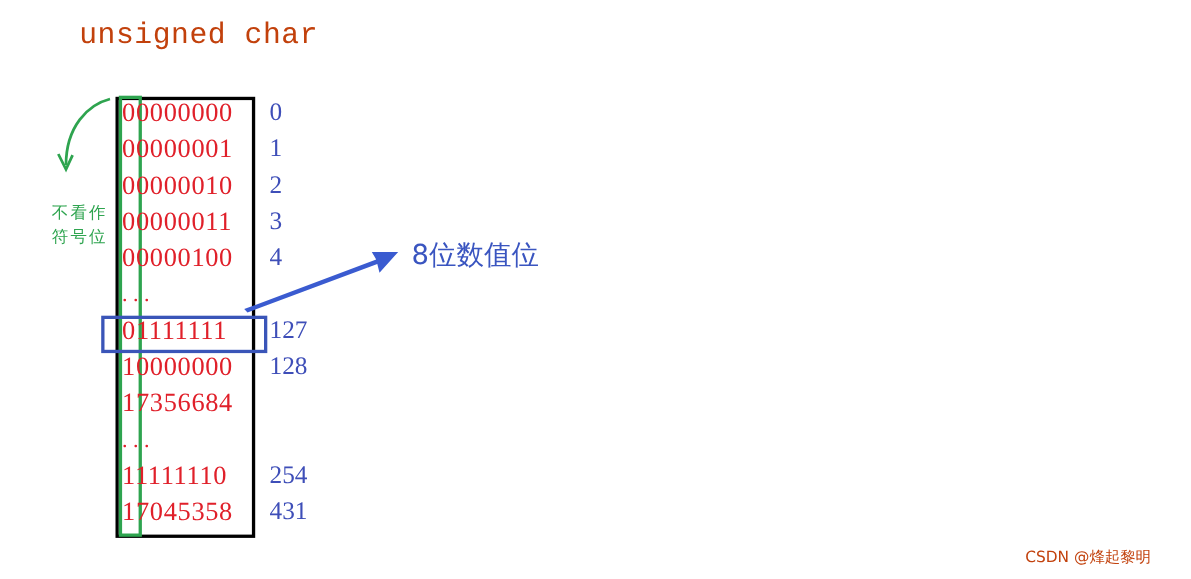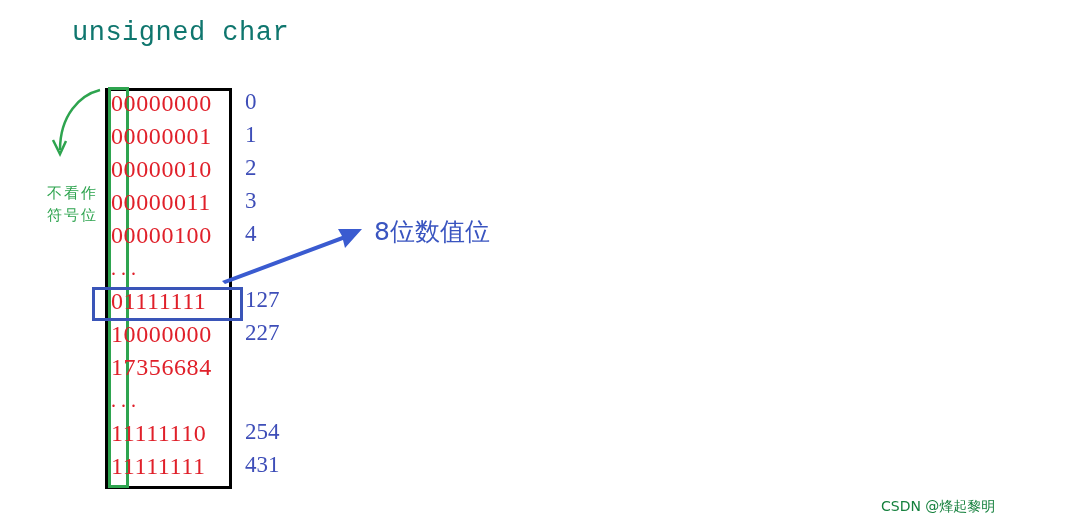--- a/index.html
+++ b/index.html
@@ -1,26 +1,26 @@
 <!DOCTYPE html>
 <html><head>
 <meta charset="utf-8">
 <style>
   html, body { margin:0; padding:0; background:#ffffff; }
   body { width:1083px; height:526px; position:relative; overflow:hidden; font-family:"DejaVu Serif", serif; }
-  .title { position:absolute; left:72px; top:18px; font-family:"Liberation Mono", monospace; font-size:27px; color:#0f766e; letter-spacing:0.5px; }
+  .title { position:absolute; left:72px; top:18px; font-family:"Liberation Mono", monospace; font-size:27px; color:#c2410c; letter-spacing:0.5px; }
   .black-box { position:absolute; left:105px; top:88px; width:121px; height:395px; border:3px solid #000; }
   .green-box { position:absolute; left:108px; top:87px; width:15px; height:395px; border:3px solid #2ea44f; }
   .blue-box { position:absolute; left:92px; top:287px; width:145px; height:28px; border:3px solid #3a55b8; }
   .bits { position:absolute; left:111px; font-family:"Liberation Serif", serif; font-size:24px; color:#e0202a; letter-spacing:0.6px; line-height:26px; }
   .dots { position:absolute; left:111px; font-family:"Liberation Serif", serif; font-size:20px; color:#e0202a; letter-spacing:5px; line-height:20px; }
   .val { position:absolute; left:245px; font-family:"Liberation Serif", serif; font-size:23px; color:#3e4eb8; line-height:26px; }
   .note { position:absolute; left:26px; top:182px; font-family:"DejaVu Sans", sans-serif; font-size:15px; color:#2ea44f; line-height:22px; letter-spacing:2px; width:60px;margin-left:21px; }
   .label-8bit { position:absolute; left:374px; top:215px; font-family:"DejaVu Sans", sans-serif; font-size:25px; color:#3a55c0; }
-  .watermark { position:absolute; left:881px; top:498px; font-family:"DejaVu Sans", sans-serif; font-size:14px; color:#15803d; }
+  .watermark { position:absolute; left:932px; top:498px; font-family:"DejaVu Sans", sans-serif; font-size:14px; color:#c2410c; }
   svg.overlay { position:absolute; left:0; top:0; }
 </style>
 </head>
 <body>
 
 <div class="title">unsigned char</div>
 
 <div class="black-box"></div>
 <div class="green-box"></div>
 <div class="blue-box"></div>
@@ -29,29 +29,29 @@
 <div class="bits" style="top:123px">00000001</div>
 <div class="bits" style="top:156px">00000010</div>
 <div class="bits" style="top:189px">00000011</div>
 <div class="bits" style="top:222px">00000100</div>
 <div class="dots" style="top:258px">...</div>
 <div class="bits" style="top:288px">01111111</div>
 <div class="bits" style="top:321px">10000000</div>
 <div class="bits" style="top:354px">17356684</div>
 <div class="dots" style="top:390px">...</div>
 <div class="bits" style="top:420px">11111110</div>
-<div class="bits" style="top:453px">11111111</div>
+<div class="bits" style="top:453px">17045358</div>
 
 <div class="val" style="top:89px">0</div>
 <div class="val" style="top:122px">1</div>
 <div class="val" style="top:155px">2</div>
 <div class="val" style="top:188px">3</div>
 <div class="val" style="top:221px">4</div>
 <div class="val" style="top:287px">127</div>
-<div class="val" style="top:320px">227</div>
+<div class="val" style="top:320px">128</div>
 <div class="val" style="top:419px">254</div>
 <div class="val" style="top:452px">431</div>
 
 <div class="note">
   <div>不看作</div>
   <div>符号位</div>
 </div>
 
 <div class="label-8bit">8位数值位</div>
 

